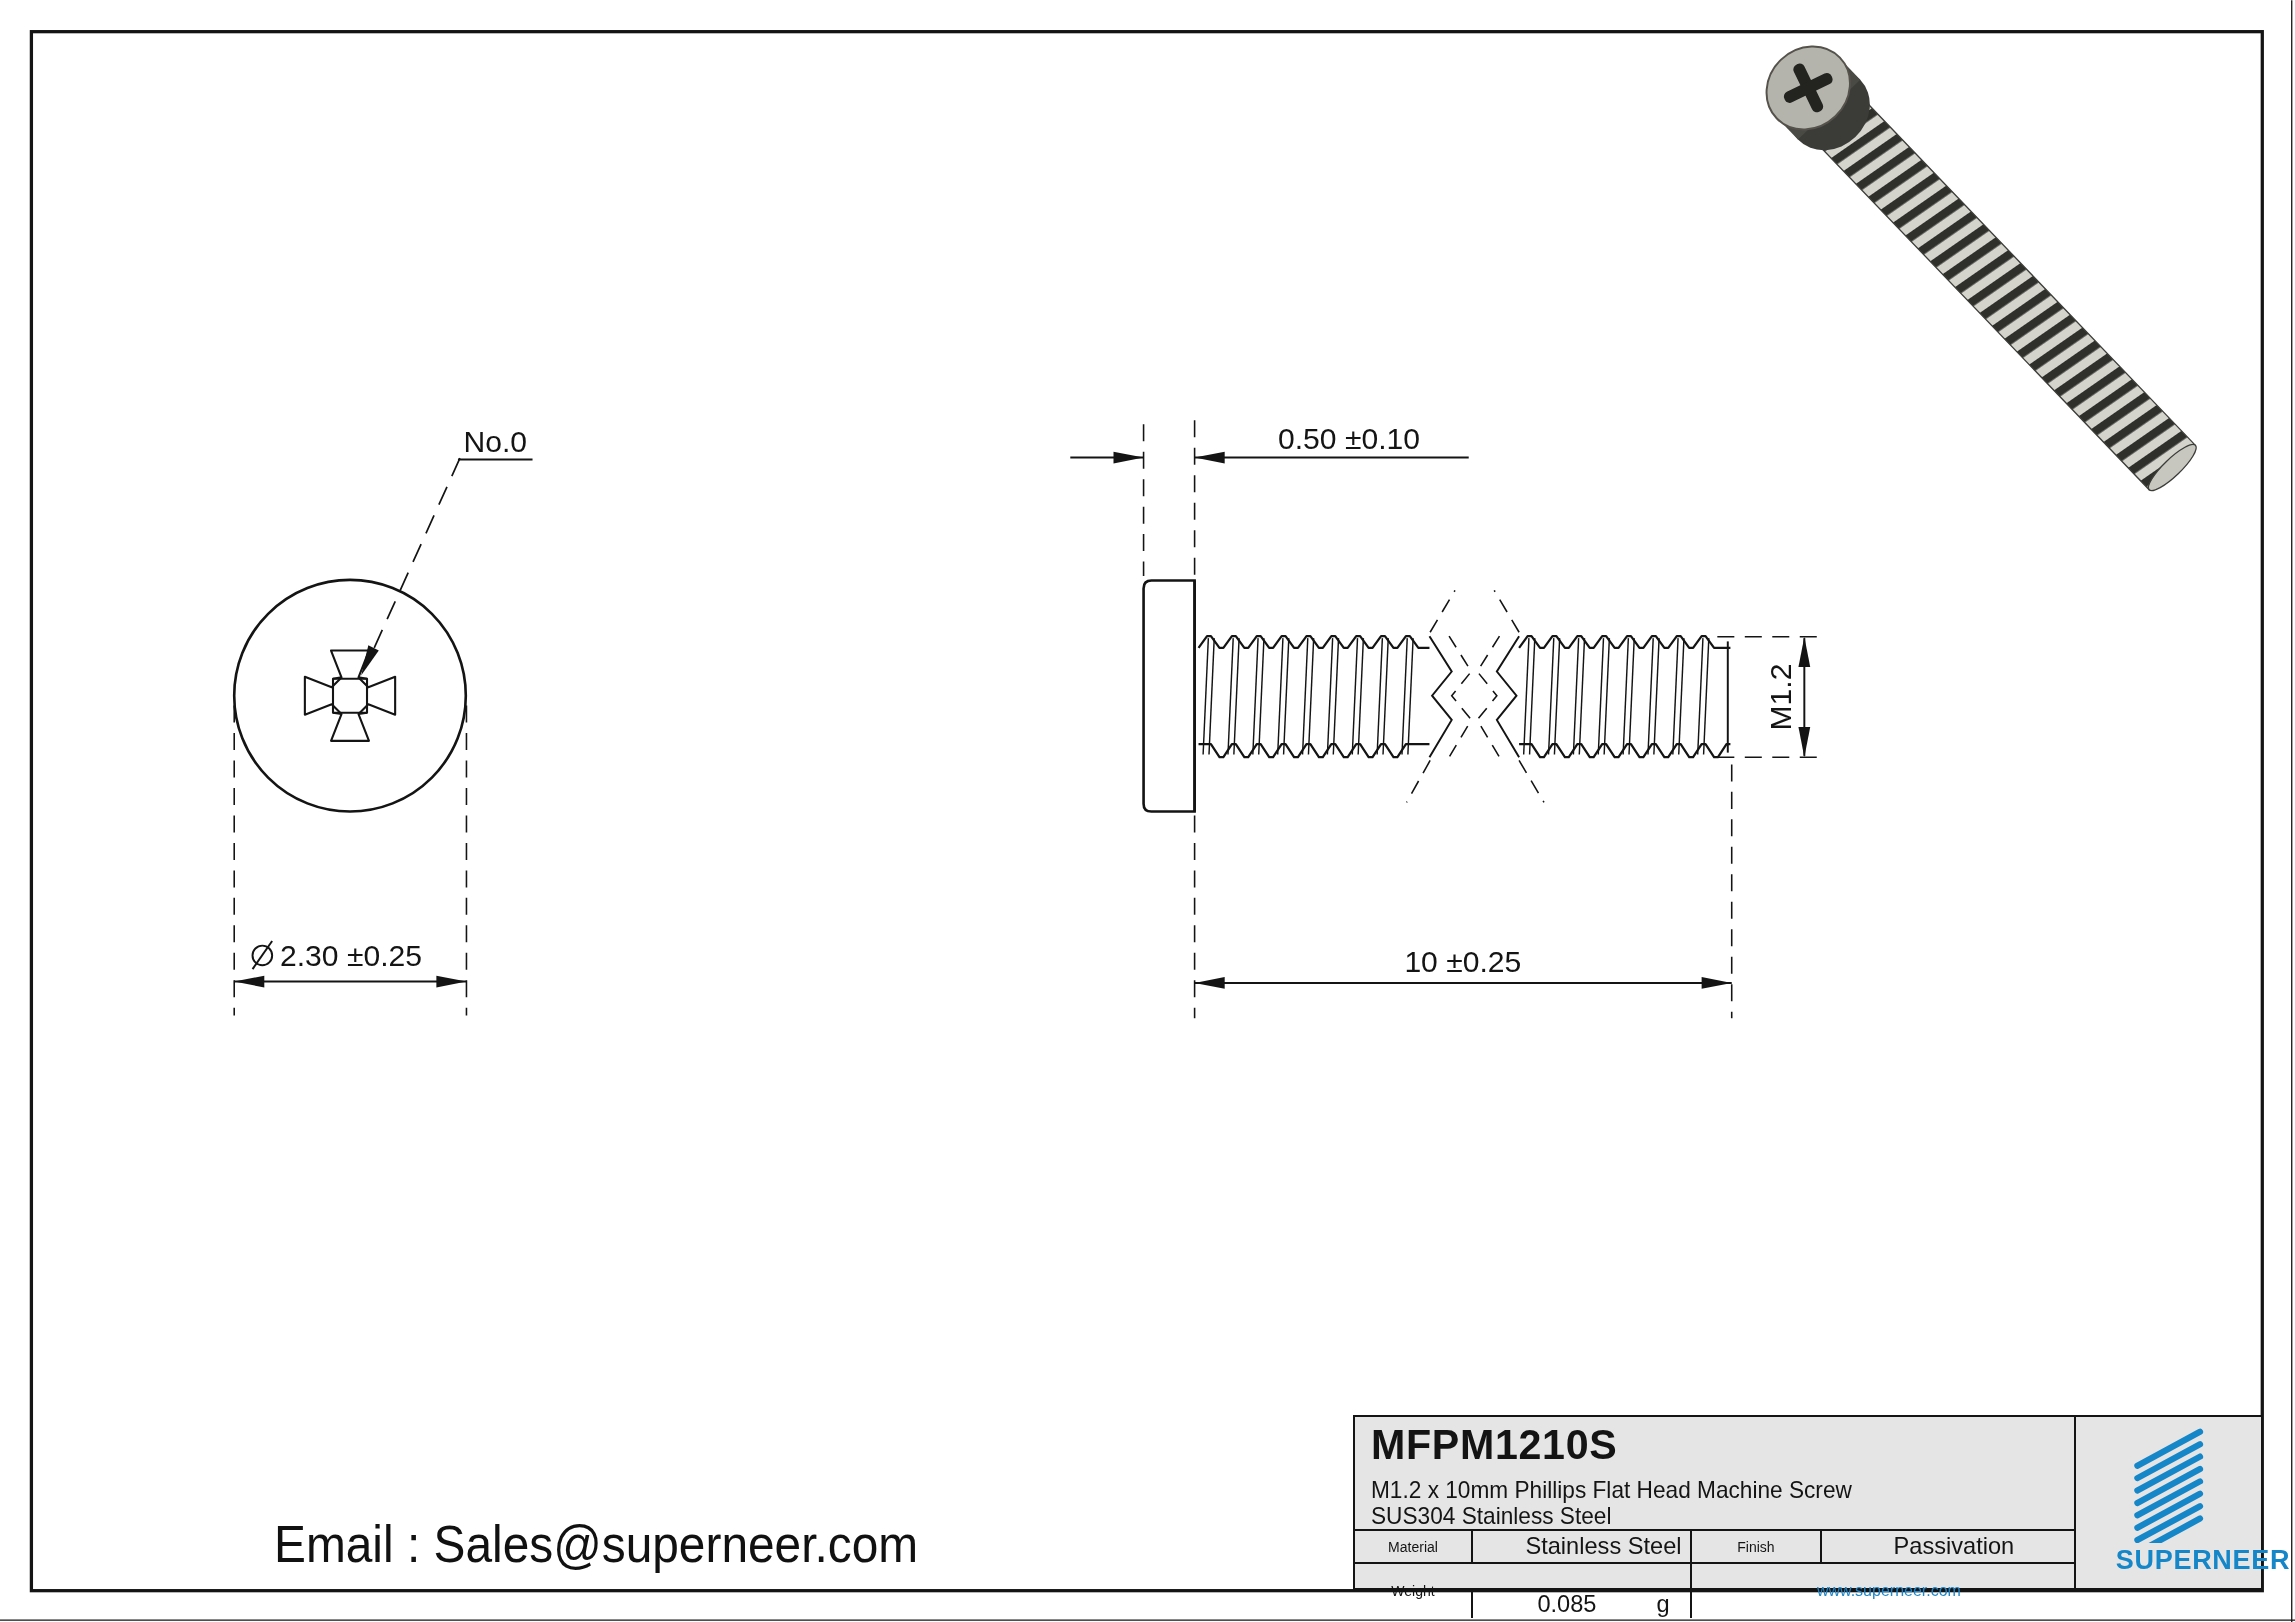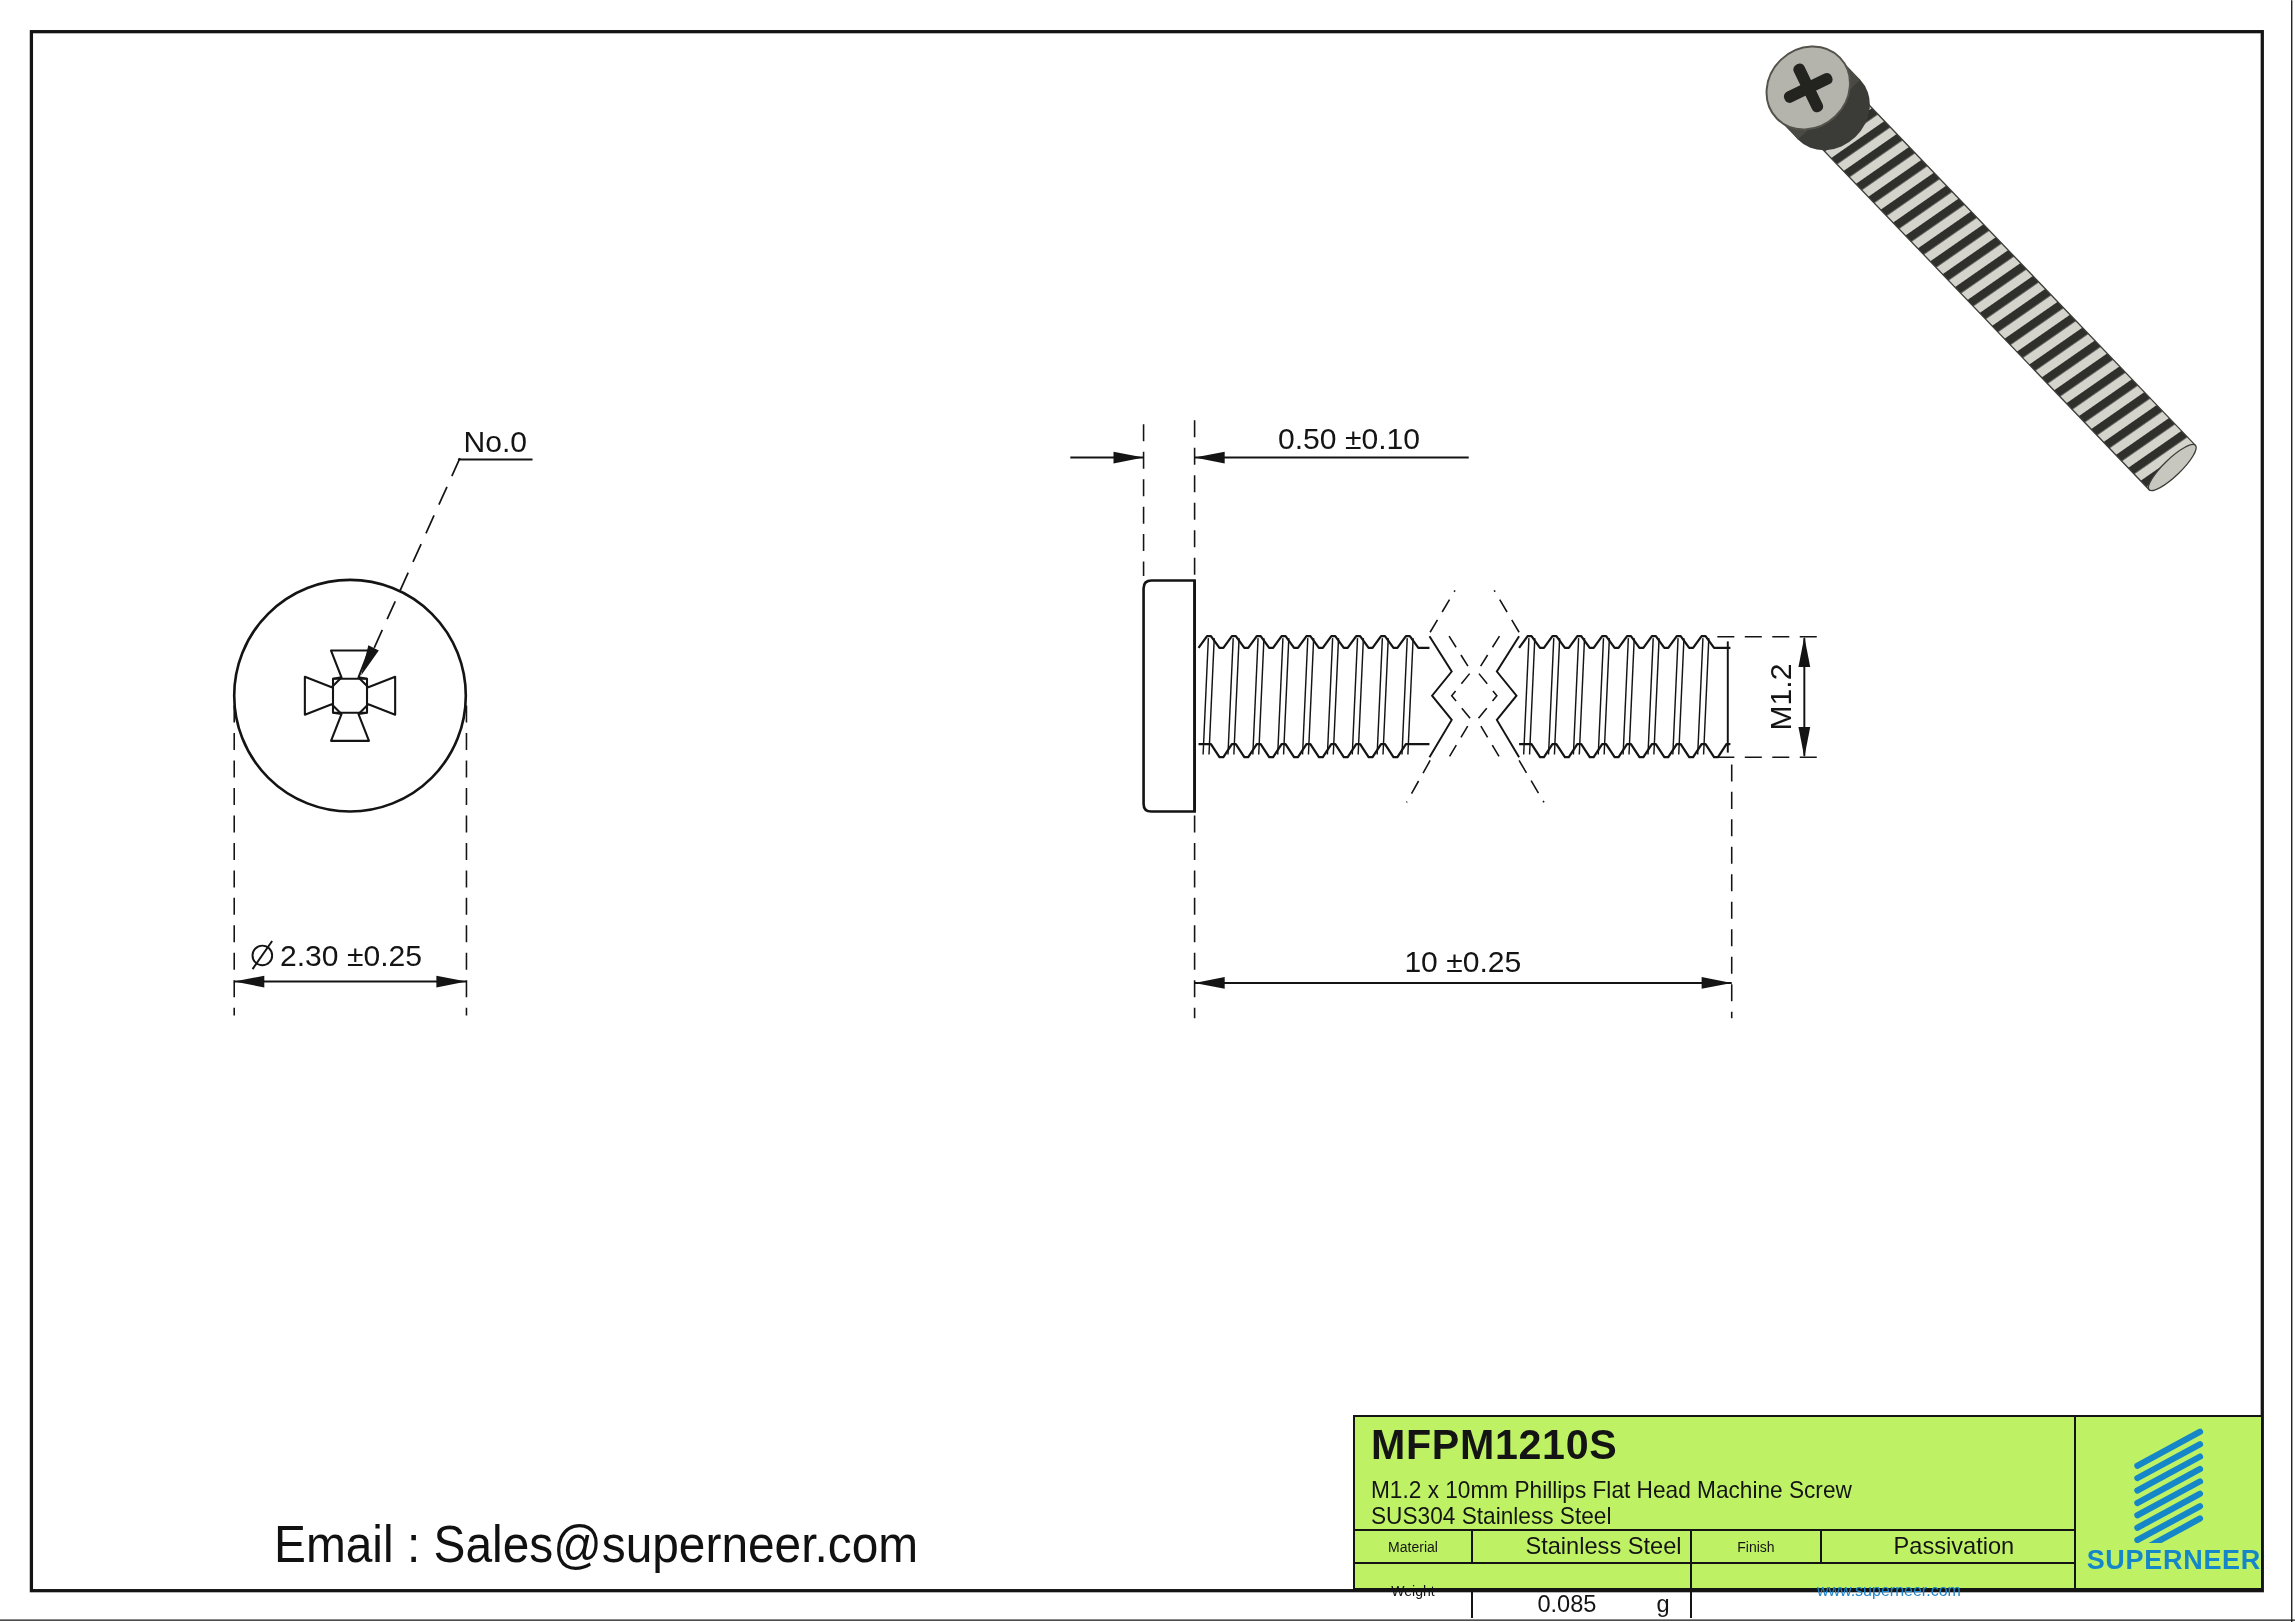--- a/index.html
+++ b/index.html
@@ -6,21 +6,21 @@
   .page{
     position:relative;width:2295px;height:1623px;background:#ffffff;
     font-family:"Liberation Sans",sans-serif;color:#141414;overflow:hidden;
   }
   svg text{font-family:"Liberation Sans",sans-serif;fill:#141414;}
   .drawing{position:absolute;left:0;top:0;}
 
   
   .tblock{
     position:absolute;left:1353px;top:1415px;width:910px;height:175px;
-    border:2.6px solid #141414;box-sizing:border-box;display:flex;background:#bef264;
+    border:2.6px solid #141414;box-sizing:border-box;display:flex;background:#e5e5e5;
   }
   .tb-info{width:722px;display:flex;flex-direction:column;box-sizing:border-box;}
   .tb-header{height:114px;box-sizing:border-box;padding:5.2px 0 0 15.7px;}
   .part-number{font-size:42px;font-weight:bold;letter-spacing:0.7px;line-height:46px;transform:scaleX(.98);transform-origin:0 0;}
   .desc{font-size:23.6px;line-height:26px;transform:scaleX(.96);transform-origin:0 0;}
   .desc.first{margin-top:9.2px;}
   .tb-table{flex:1;border-top:2.6px solid #141414;display:flex;flex-direction:column;box-sizing:border-box;}
   .tb-row{display:flex;box-sizing:border-box;}
   .tb-row.r1{height:31px;}
   .tb-row.r2{flex:1;border-top:2px solid #141414;}
@@ -29,22 +29,22 @@
   .c-label{font-size:14px;}
   .c-value{font-size:23.6px;}
   .w-lab{width:116px;}
   .w-val{width:219px;padding-left:44px;}
   .w-fin{width:130px;}
   .w-rest{flex:1;padding-left:12px;}
   .weight-cell{gap:60px;margin-top:27px;}
   .link{font-size:16px;color:#1e86c8;text-decoration:none;}
   .tb-logo{width:188px;border-left:2.6px solid #141414;position:relative;box-sizing:border-box;}
   .brand{
-    position:absolute;left:0;right:0;bottom:11.8px;text-align:right;
-    font-size:27px;font-weight:bold;letter-spacing:0.7px;color:#1587c9;
+    position:absolute;left:0;right:0;bottom:11.8px;text-align:left;
+    font-size:27px;font-weight:bold;letter-spacing:0.7px;color:#1587c9;padding-left:40px;
   }
   .logo-svg{position:absolute;left:34px;top:7.9px;}
 
   
   .email{
     position:absolute;left:274px;top:1514px;font-size:52px;color:#111;
     transform:scaleX(.92);transform-origin:0 0;white-space:nowrap;
   }
 </style>
 </head>

